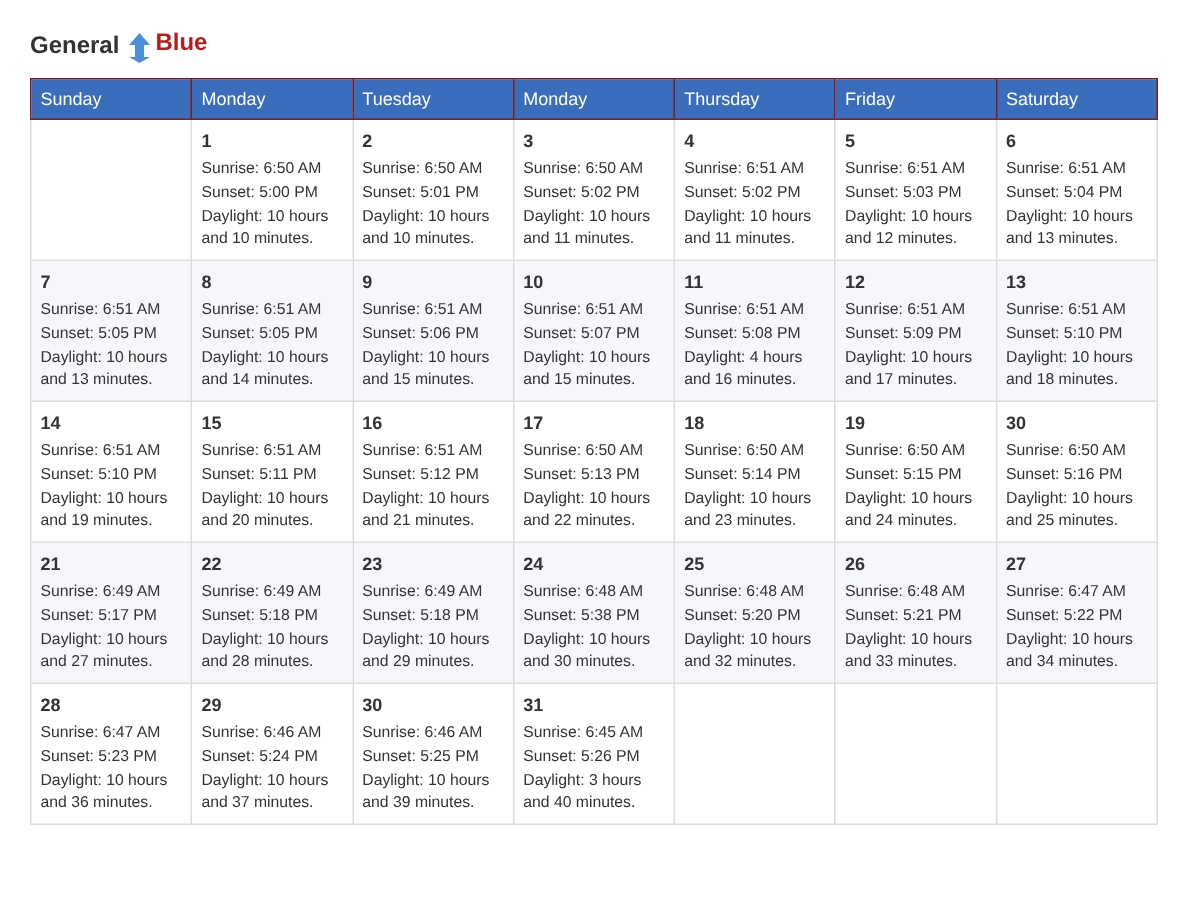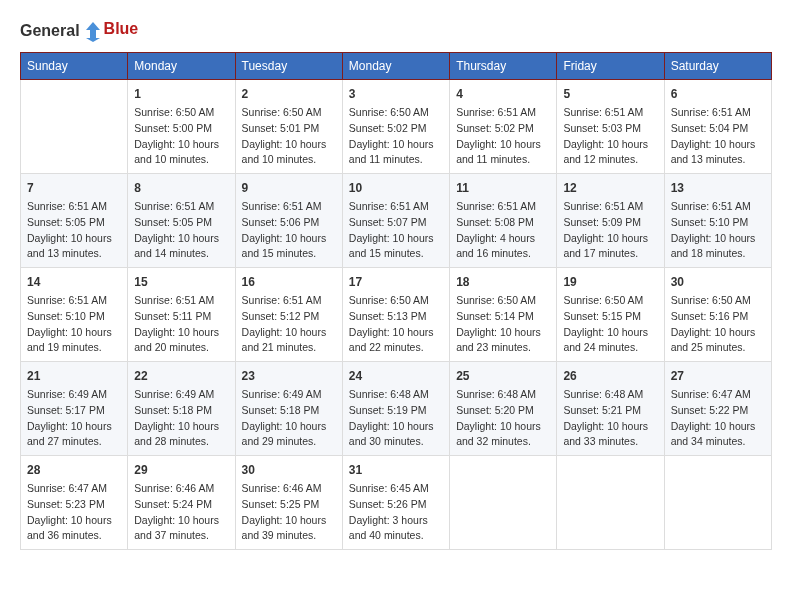--- a/index.html
+++ b/index.html
@@ -253,21 +253,21 @@
         </td>
         <td>
           <span class="day-num">23</span>
           <div>Sunrise: 6:49 AM</div>
           <div>Sunset: 5:18 PM</div>
           <div>Daylight: 10 hours and 29 minutes.</div>
         </td>
         <td>
           <span class="day-num">24</span>
           <div>Sunrise: 6:48 AM</div>
-          <div>Sunset: 5:19 PM</div>
+          <div>Sunset: 5:38 PM</div>
           <div>Daylight: 10 hours and 30 minutes.</div>
         </td>
         <td>
           <span class="day-num">25</span>
           <div>Sunrise: 6:48 AM</div>
           <div>Sunset: 5:20 PM</div>
           <div>Daylight: 10 hours and 32 minutes.</div>
         </td>
         <td>
           <span class="day-num">26</span>

